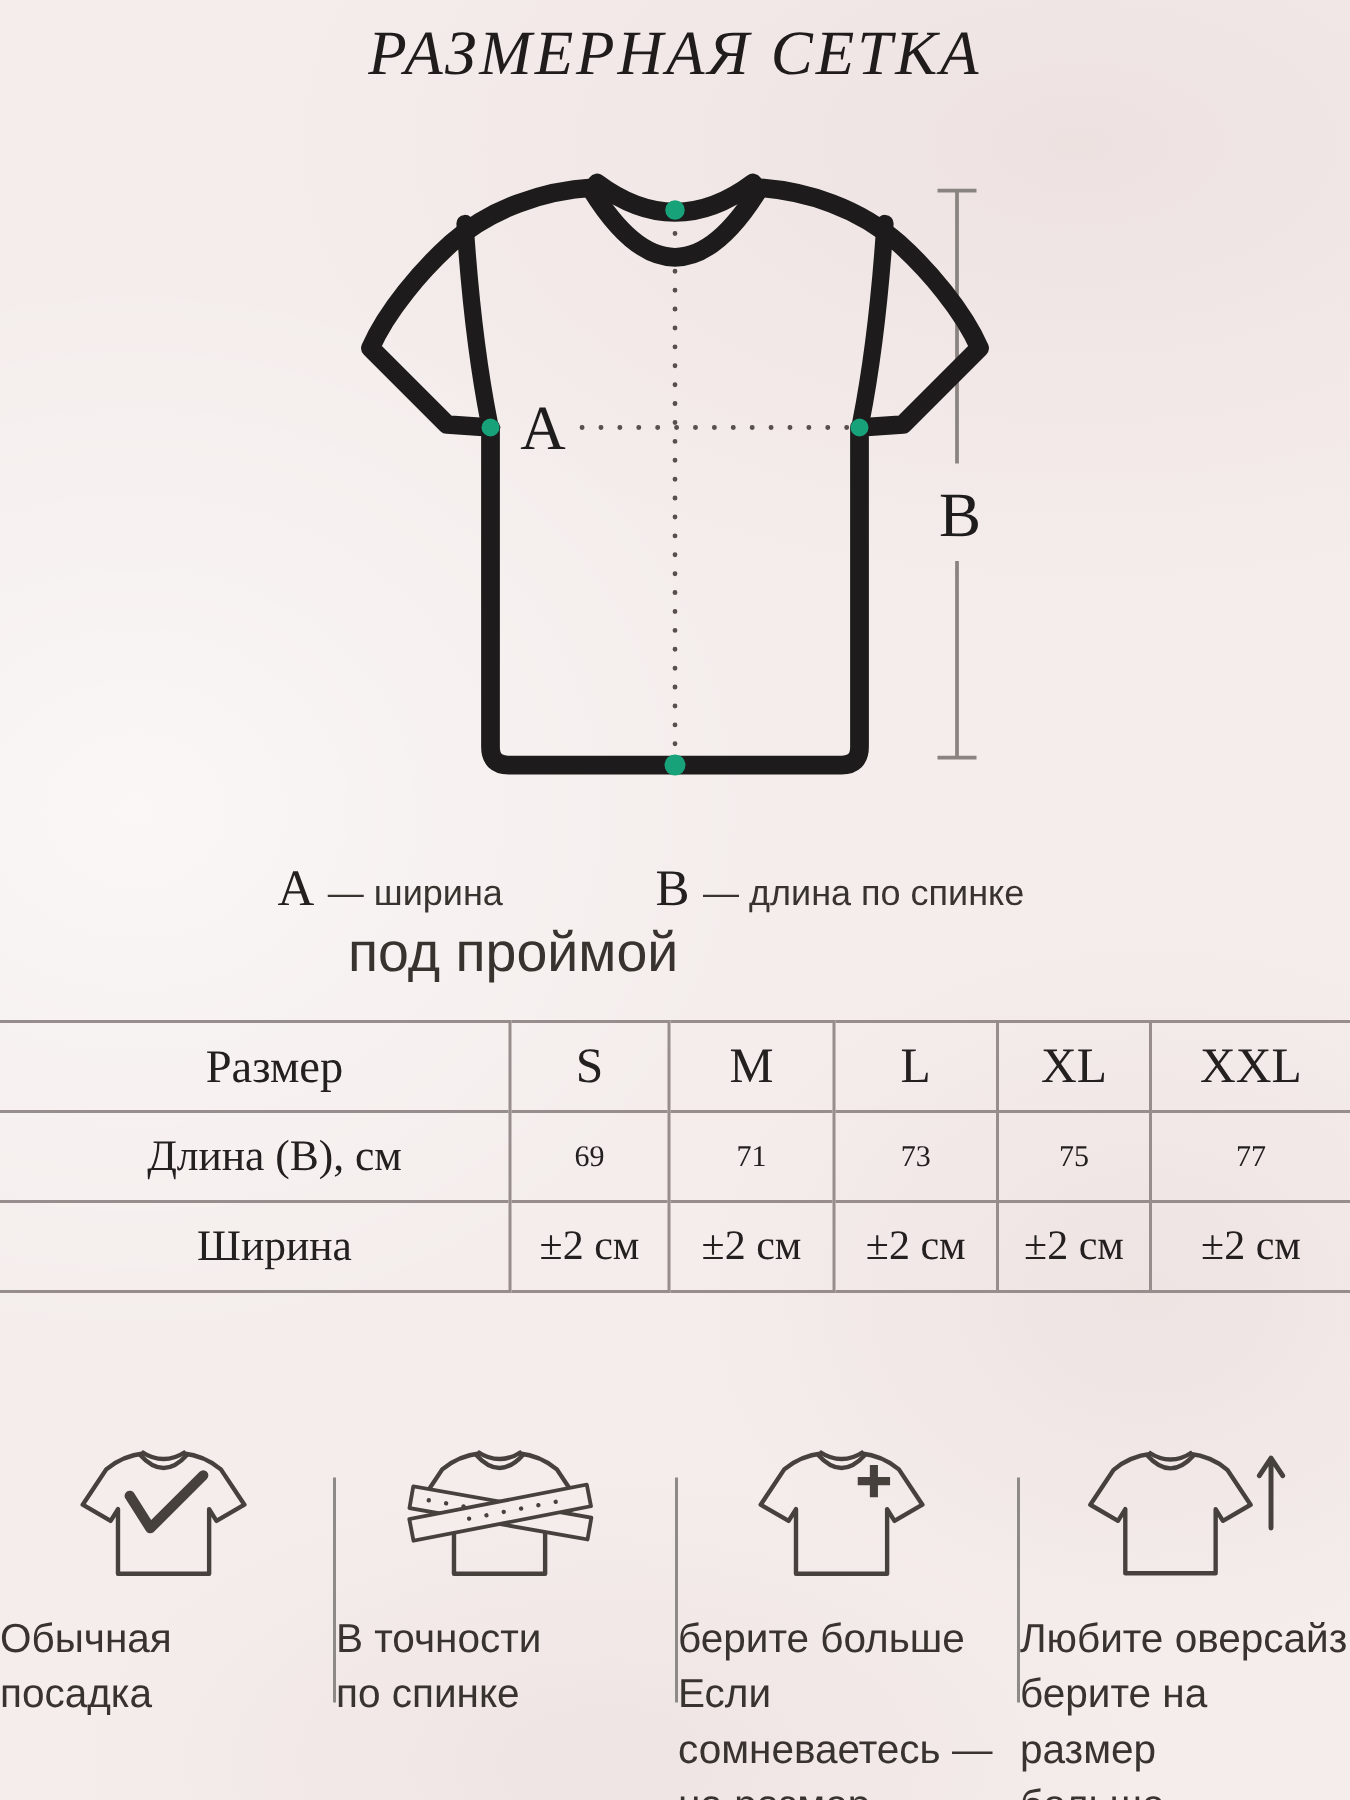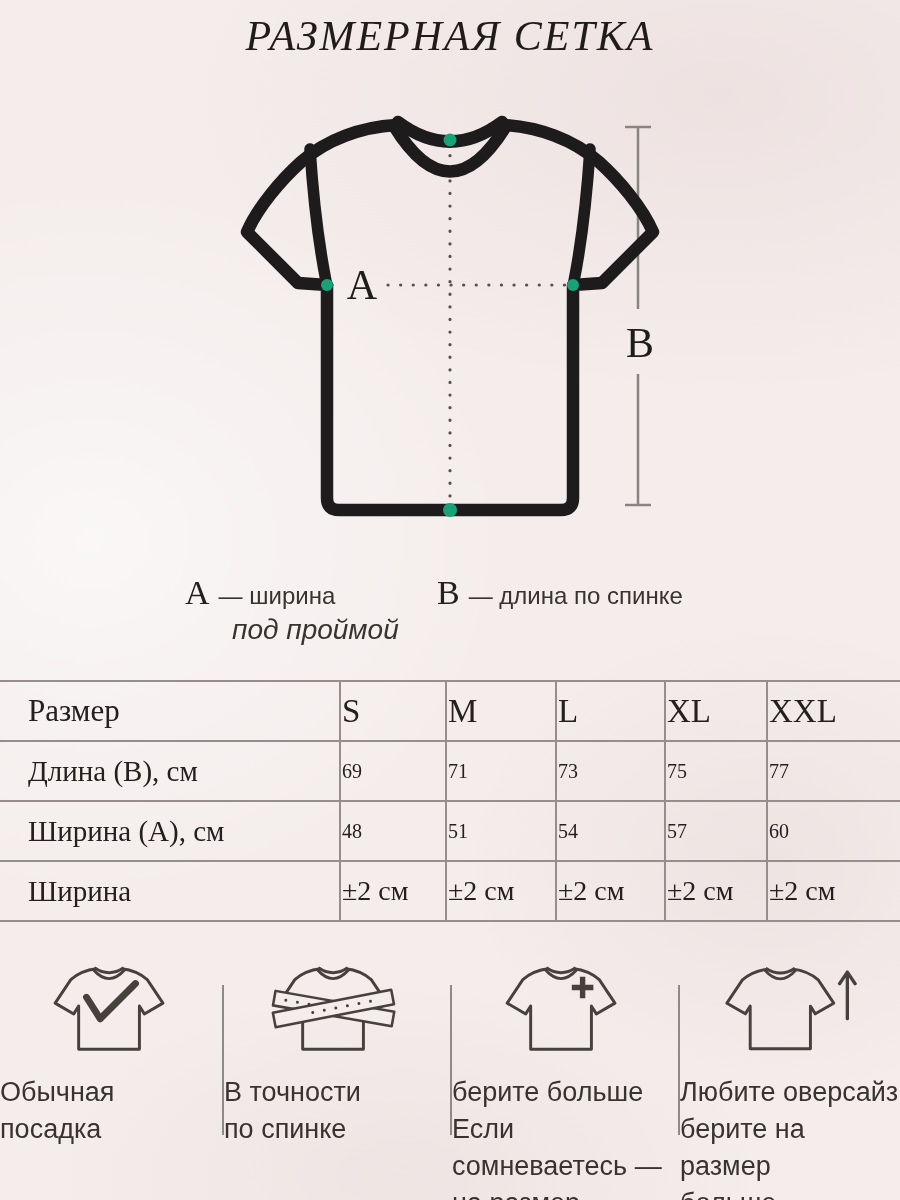--- a/index.html
+++ b/index.html
@@ -17,25 +17,25 @@
     position:absolute; top:12px; left:0; width:100%;
     text-align:center; font-size:42px; letter-spacing:2px; font-weight:normal;
     color:#201c1c; margin:0;font-style:italic;
   }
   .diagram{ position:absolute; left:230px; top:95px; }
 
   
   .legend-line{ position:absolute; white-space:nowrap; }
   .legend-letter{ font-family:"Liberation Serif", serif; font-size:34px; color:#242020; }
   .legend-words{ font-family:"Liberation Sans", sans-serif; font-size:24px; color:#38332f; margin-left:9px; }
-  .legend-words2{ font-family:"Liberation Sans", sans-serif; font-size:28px; color:#38332f;font-style:italic; }
+  .legend-words2{ font-family:"Liberation Sans", sans-serif; font-size:37px; color:#38332f; }
 
   
   table.sizes{ position:absolute; left:0; top:680px; width:900px; border-collapse:collapse; table-layout:fixed; }
-  table.sizes td{ height:56px; vertical-align:middle; text-align:left; border-top:2px solid #968d8c; }
+  table.sizes td{ height:56px; vertical-align:middle; text-align:center; border-top:2px solid #968d8c; }
   table.sizes tr.last td{ border-bottom:2px solid #968d8c; }
   table.sizes td.vline{ border-left:2px solid #968d8c; }
   td.t-label{ text-align:left; padding-left:28px; font-size:29px; }
   td.t-hlabel{ text-align:left; padding-left:28px; font-size:31px; }
   td.t-size{ font-size:33px; }
   td.t-val{ font-size:20px; }
   td.t-tol{ font-size:28px; }
 
   
   .fit-group{ position:absolute; top:960px; width:222px; text-align:left; }
@@ -116,28 +116,20 @@
       <td class="t-size vline">XXL</td>
     </tr>
     <tr>
       <td class="t-label">Длина (B), см</td>
       <td class="t-val vline">69</td>
       <td class="t-val vline">71</td>
       <td class="t-val vline">73</td>
       <td class="t-val vline">75</td>
       <td class="t-val vline">77</td>
     </tr>
-    <tr>
-      <td class="t-label">Ширина (А), см</td>
-      <td class="t-val vline">48</td>
-      <td class="t-val vline">51</td>
-      <td class="t-val vline">54</td>
-      <td class="t-val vline">57</td>
-      <td class="t-val vline">60</td>
-    </tr>
     <tr class="last">
       <td class="t-label">Ширина</td>
       <td class="t-tol vline">±2 см</td>
       <td class="t-tol vline">±2 см</td>
       <td class="t-tol vline">±2 см</td>
       <td class="t-tol vline">±2 см</td>
       <td class="t-tol vline">±2 см</td>
     </tr>
   </tbody>
     </table>

